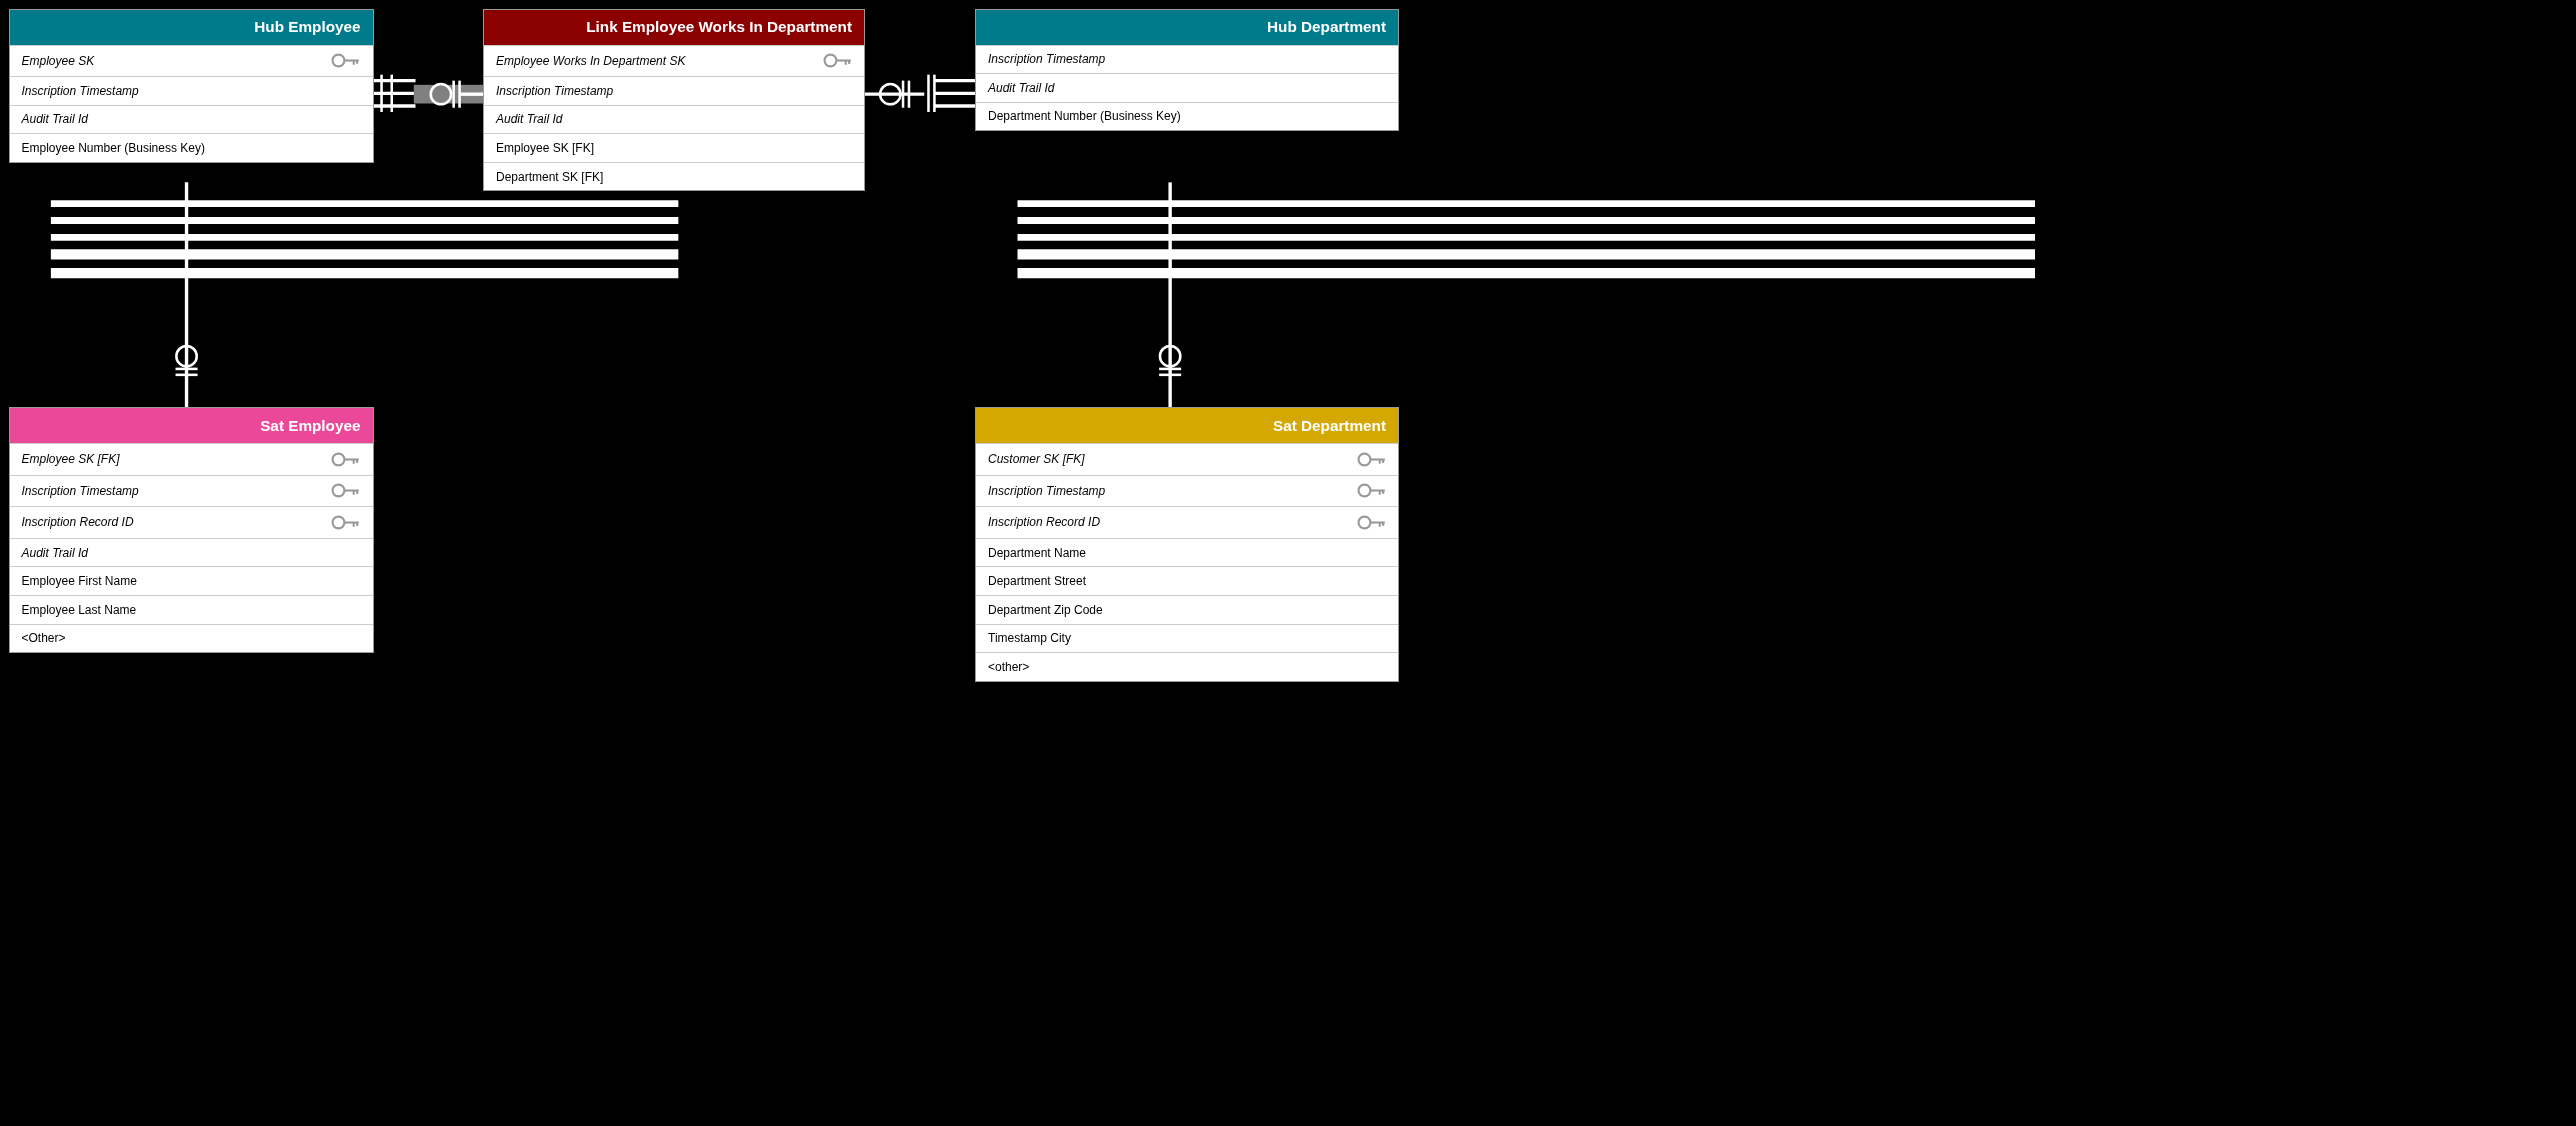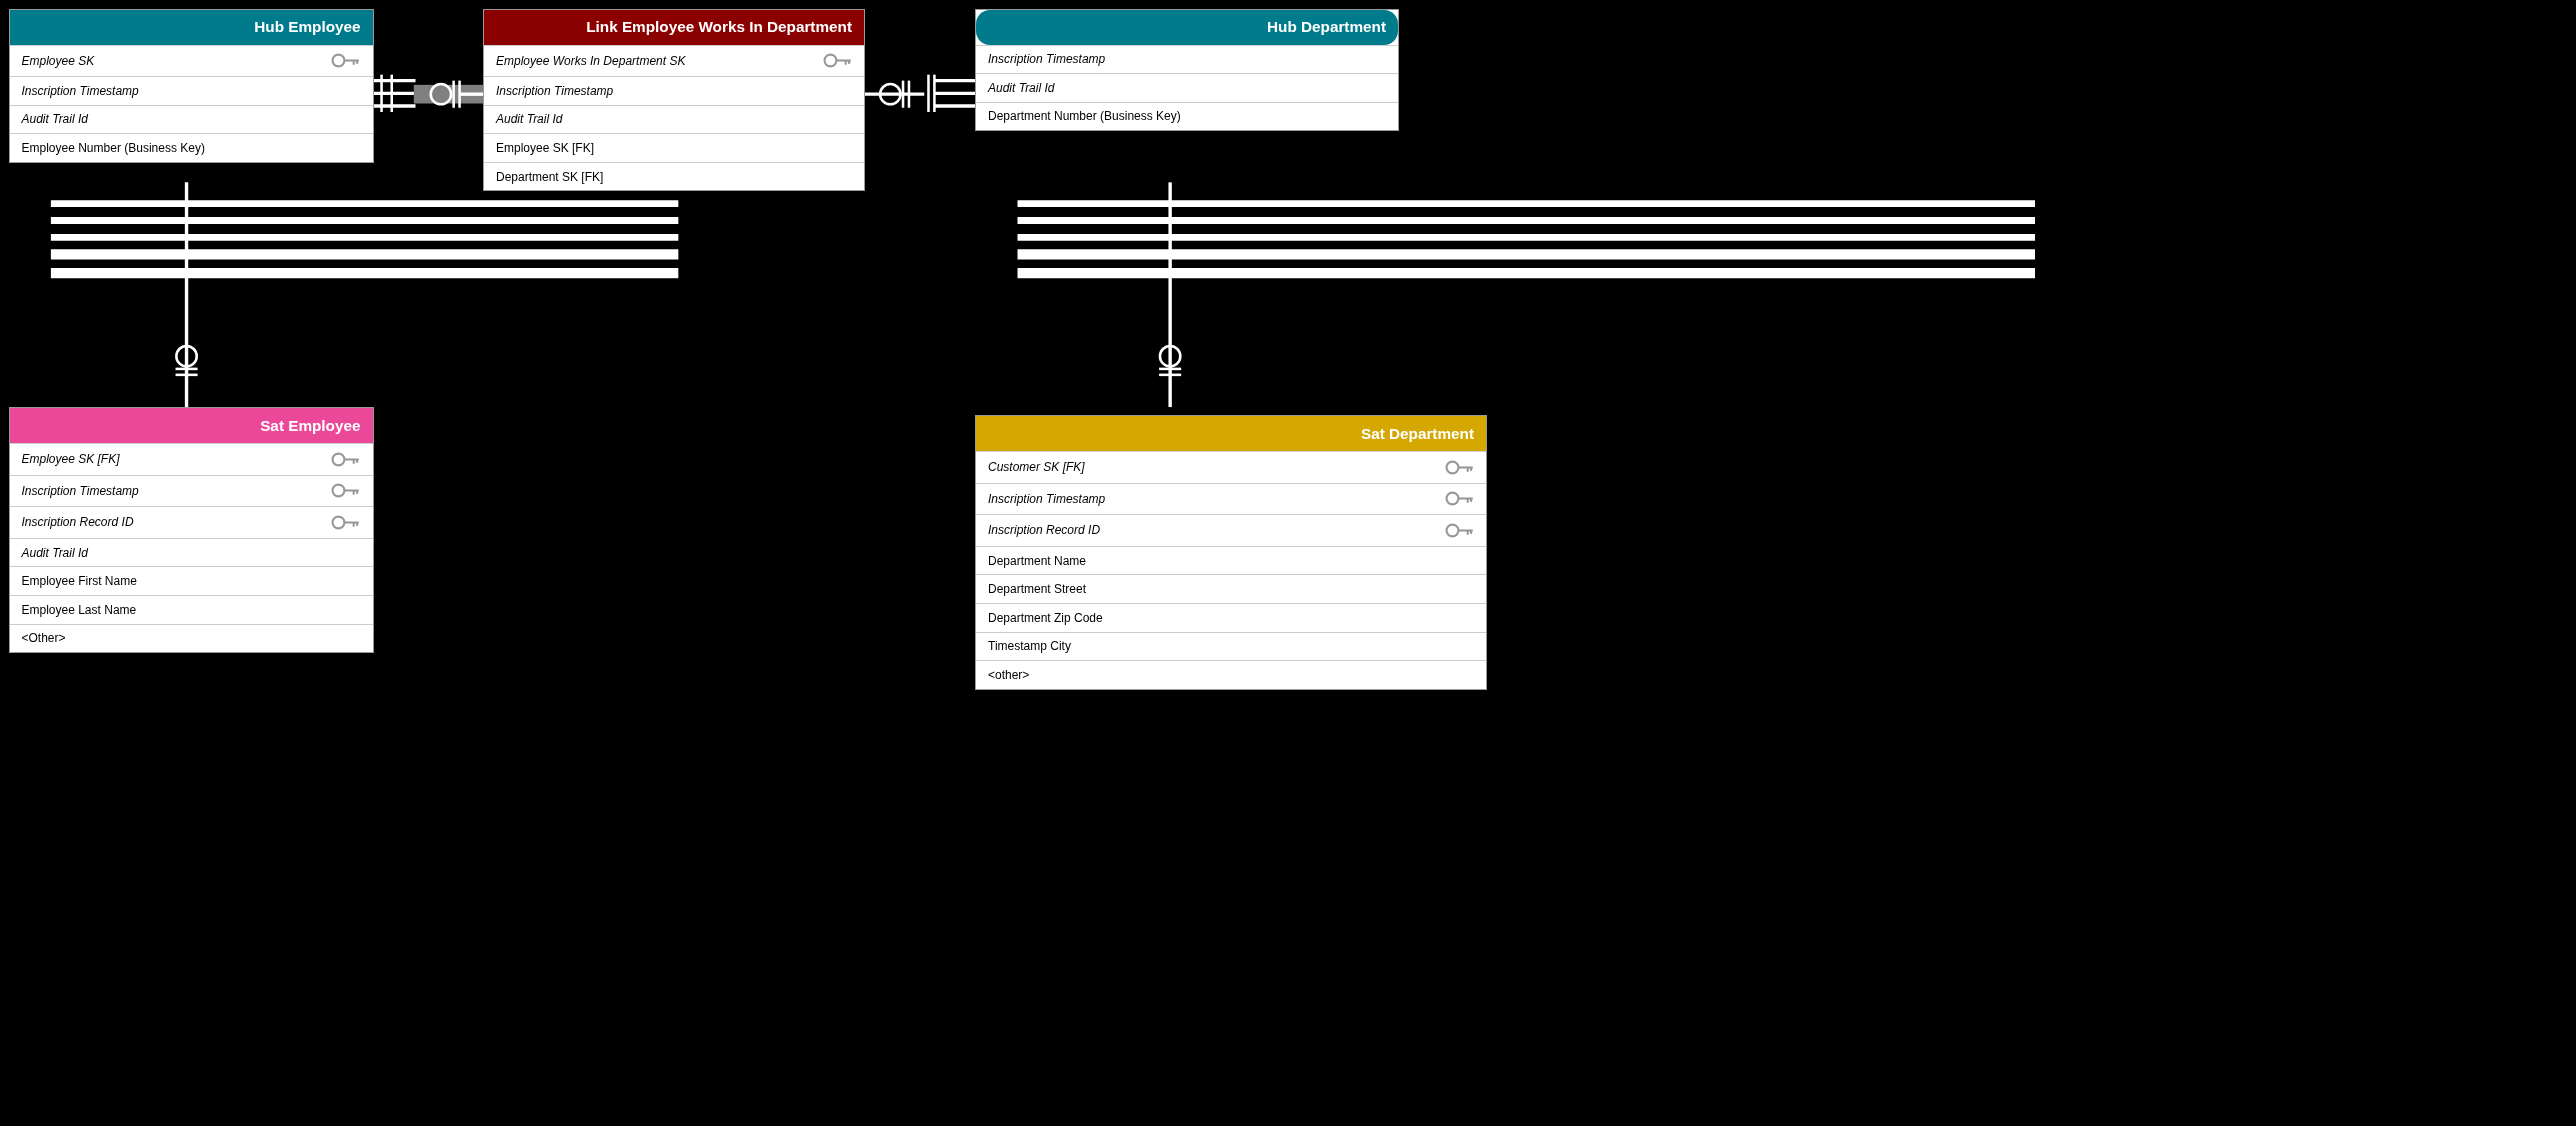--- a/index.html
+++ b/index.html
@@ -75,36 +75,35 @@
       width: 382px;
     }
     .link-employee .table-header { background: #8b0000; }
 
     
     .hub-department {
       top: 8.5px;
       left: 975px;
       width: 424px;
     }
-    .hub-department .table-header { background: #007b8c; border-radius: 14px; }
+    .hub-department .table-header { background: #007b8c; }
 
     
     .sat-employee {
       top: 407px;
       left: 8.5px;
       width: 365px;
     }
     .sat-employee .table-header { background: #ec4899; }
 
     
     .sat-department {
       top: 407px;
       left: 975px;
-      width: 512px;
-      margin-top: 8px;
+      width: 424px;
     }
     .sat-department .table-header { background: #d4a800; }
 
     
     .connector-svg {
       position: absolute;
       top: 0;
       left: 0;
       width: 2576px;
       height: 1127px;

